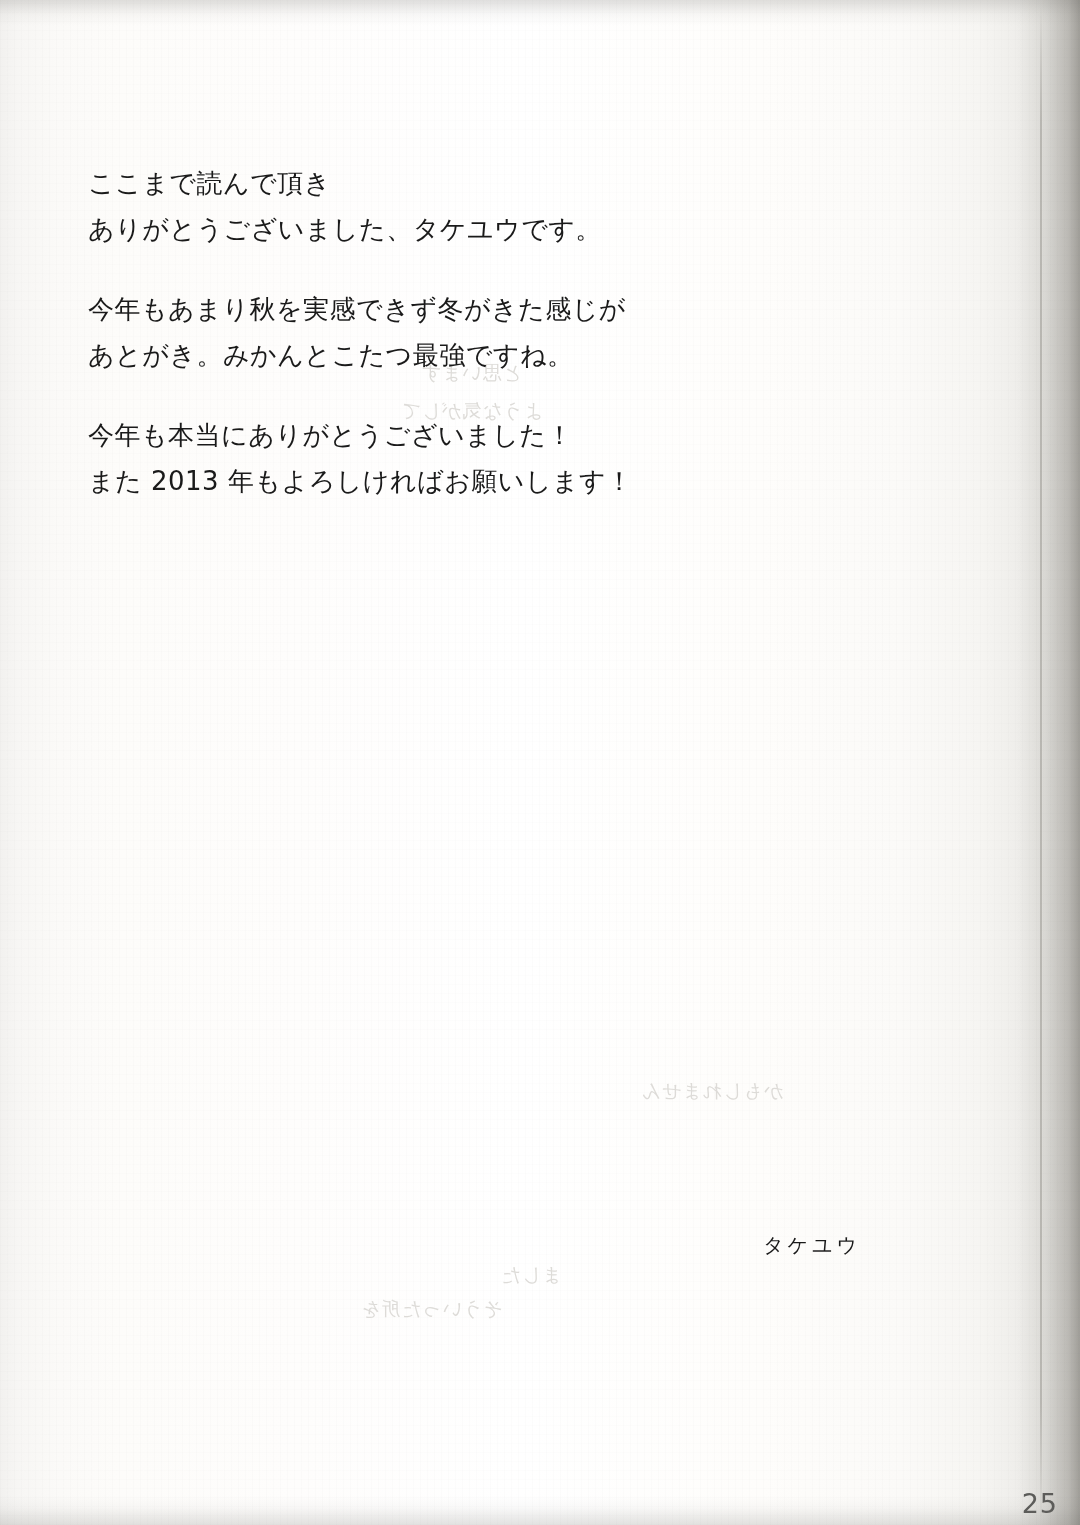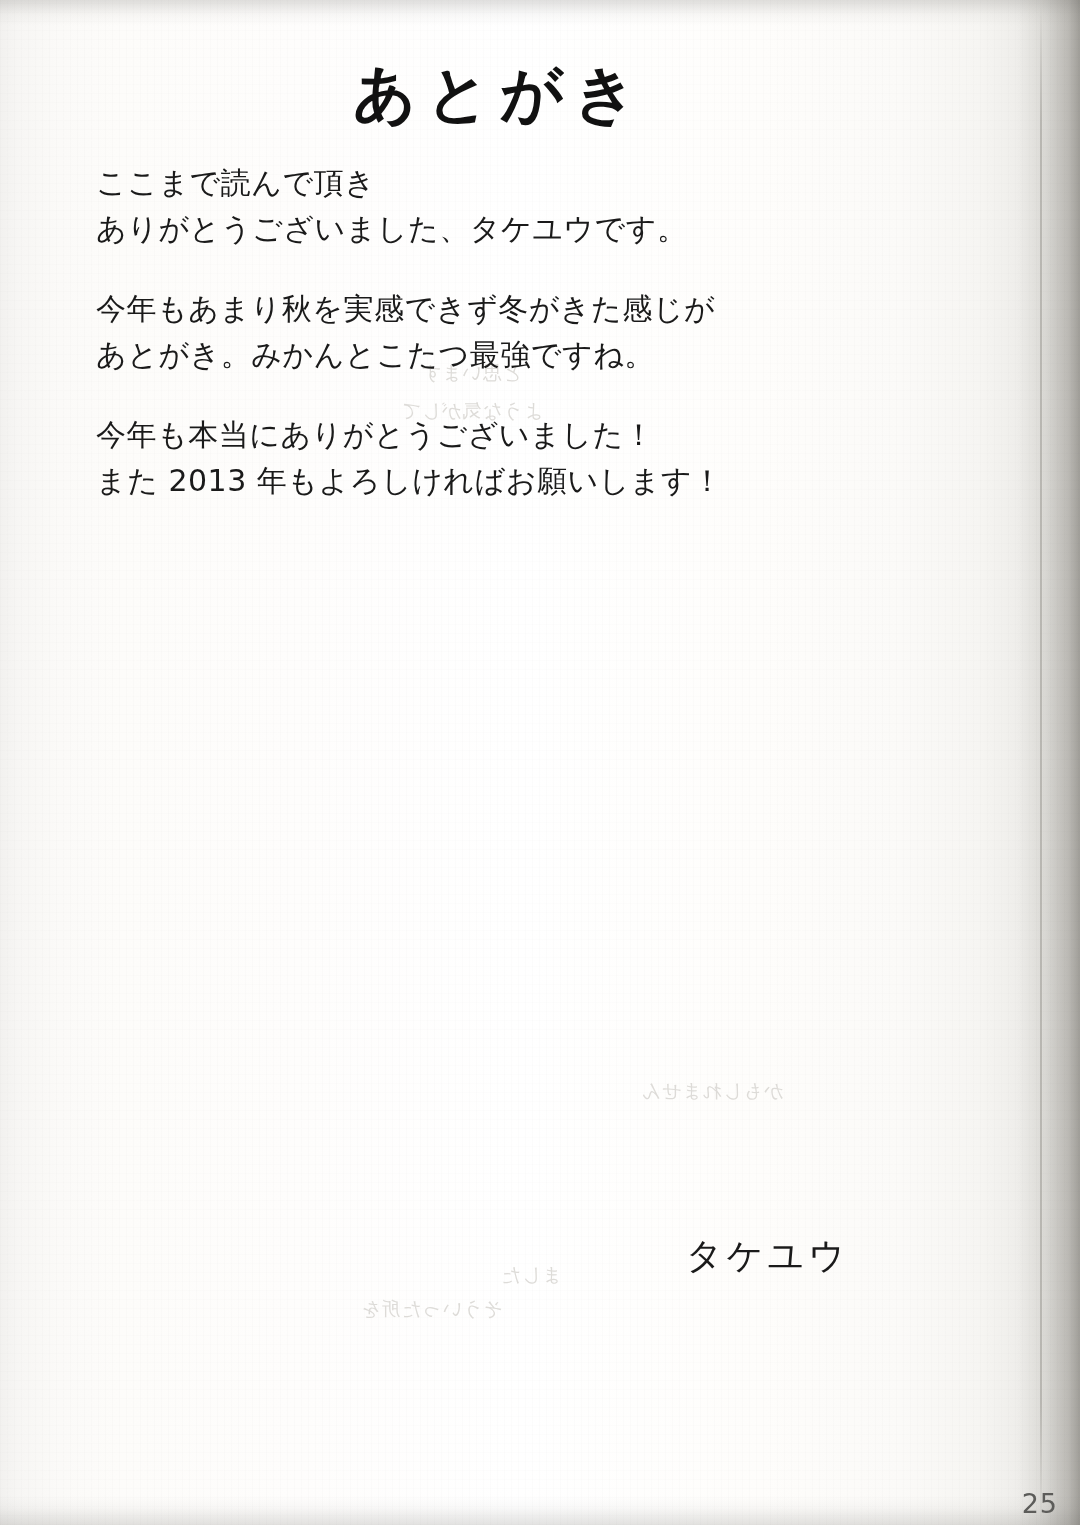--- a/index.html
+++ b/index.html
@@ -94,41 +94,41 @@
     text-align: center;
     font-size: 62px;
     font-weight: bold;
     letter-spacing: 10px;
     color: #111111;
   }
 
   .body-text {
     position: absolute;
     top: 160px;
-    left: 96px;
+    left: 88px;
     width: 860px;
-    font-size: 30px;
+    font-size: 26px;
     line-height: 46px;
     color: #1a1a1a;
     letter-spacing: 0.5px;
   }
 
   .para {
     margin: 0 0 34px 0;
     white-space: pre-line;
   }
   .para:last-child { margin-bottom: 16px; }
 
   .signature {
     position: absolute;
     top: 1232px;
-    left: 4px;
+    left: 16px;
     width: 845px;
     text-align: right;
-    font-size: 36px;
+    font-size: 20px;
     letter-spacing: 4px;
     color: #1a1a1a;
   }
 
   .page-number {
     position: absolute;
     bottom: 6px;
     right: 22px;
     font-size: 27px;
     color: #5a5a58;
@@ -143,21 +143,20 @@
   <div class="grain"></div>
 
   <div class="bleed" style="top:360px; left:420px;">と思います</div>
   <div class="bleed" style="top:398px; left:400px;">ような気がして</div>
   <div class="bleed" style="top:1078px; left:640px;">かもしれません</div>
   <div class="bleed" style="top:1262px; left:500px;">ました</div>
   <div class="bleed" style="top:1296px; left:360px;">そういった所を</div>
 
   <div class="content">
 
-    <div class="afterword-title">あとがき</div>
 
     <div class="body-text">
       <p class="para">ここまで読んで頂き
 ありがとうございました、タケユウです。</p>
       <p class="para">今年もあまり秋を実感できず冬がきた感じが
 あとがき。みかんとこたつ最強ですね。</p>
       <p class="para">今年も本当にありがとうございました！
 また 2013 年もよろしければお願いします！</p>
     </div>
 

